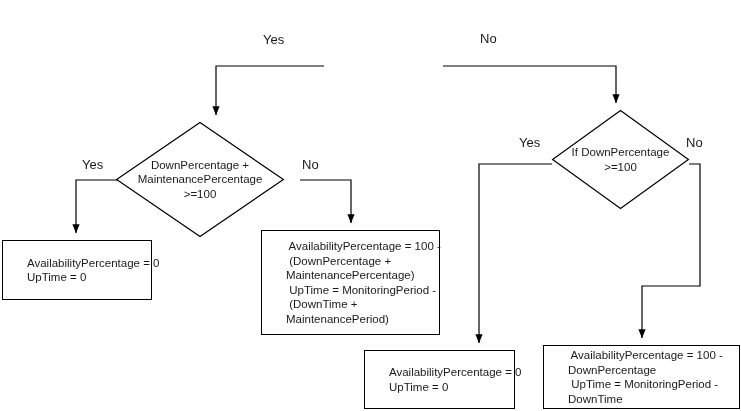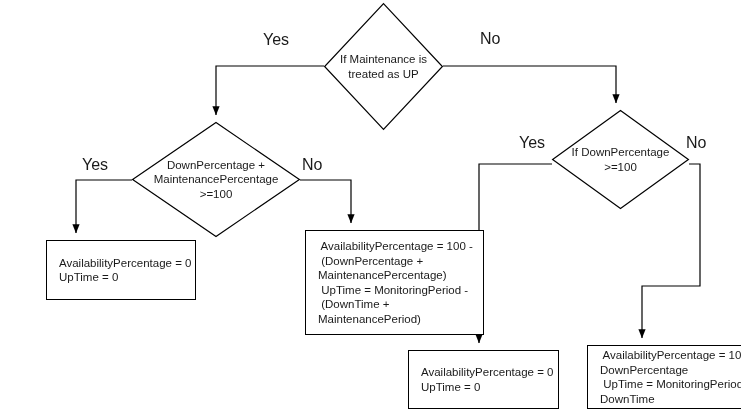--- a/index.html
+++ b/index.html
@@ -29,25 +29,24 @@
     position: absolute;
     box-sizing: border-box;
   }
   .proc {
     border: 1px solid #000000;
     background: #ffffff;
     font-size: 11.5px;
     line-height: 14.5px;
     color: #1a1a1a;
     white-space: pre;
-    padding: 4px;
+    padding: 16px;
     display: flex;
     align-items: center;
     justify-content: flex-start;
-    margin-left: 44px;
   }
   .proc .txt {
     padding-left: 8px;
     width: 100%;
   }
   .diamond-wrap {
     position: absolute;
   }
   .diamond-wrap svg {
     position: absolute;
@@ -66,21 +65,21 @@
     justify-content: center;
     text-align: center;
     font-size: 11.5px;
     line-height: 14.5px;
     color: #1a1a1a;
     white-space: pre;
     pointer-events: none;
   }
   .edge-label {
     position: absolute;
-    font-size: 16px;
+    font-size: 13px;
     line-height: 13px;
     color: #1a1a1a;
     white-space: nowrap;
   }
 </style>
 </head>
 <body>
 
 <div id="canvas">
 
@@ -97,29 +96,22 @@
 
     <path d="M132,180 L76,180 L76,233" fill="none" stroke="#000000" stroke-width="1.2" marker-end="url(#arrow)"></path>
 
     <path d="M300,180 L351,180 L351,223" fill="none" stroke="#000000" stroke-width="1.2" marker-end="url(#arrow)"></path>
 
     <path d="M552,164 L479,164 L479,343" fill="none" stroke="#000000" stroke-width="1.2" marker-end="url(#arrow)"></path>
 
     <path d="M689,164 L700,164 L700,286 L642,286 L642,338" fill="none" stroke="#000000" stroke-width="1.2" marker-end="url(#arrow)"></path>
   </svg>
 
-  <div class="diamond-wrap" style="left:324px; top:3px; width:119px; height:127px;">
-    <svg width="119" height="127" viewBox="0 0 119 127">
-      <polygon points="59.5,0.6 118.4,63.5 59.5,126.4 0.6,63.5" fill="#ffffff" stroke="#000000" stroke-width="1.2"></polygon>
-    </svg>
-    <div class="diamond-label">If Maintenance is
-treated as UP</div>
-  </div>
 
-  <div class="diamond-wrap" style="left:132px; top:122px; width:168px; height:115px;">
+  <div class="diamond-wrap" style="left:116px; top:122px; width:168px; height:115px;">
     <svg width="168" height="115" viewBox="0 0 168 115">
       <polygon points="84,0.6 167.4,57.5 84,114.4 0.6,57.5" fill="#ffffff" stroke="#000000" stroke-width="1.2"></polygon>
     </svg>
     <div class="diamond-label">DownPercentage +
 MaintenancePercentage
 &gt;=100</div>
   </div>
 
   <div class="diamond-wrap" style="left:552px; top:110px; width:137px; height:99px;text-decoration:underline;">
     <svg width="137" height="99" viewBox="0 0 137 99">

